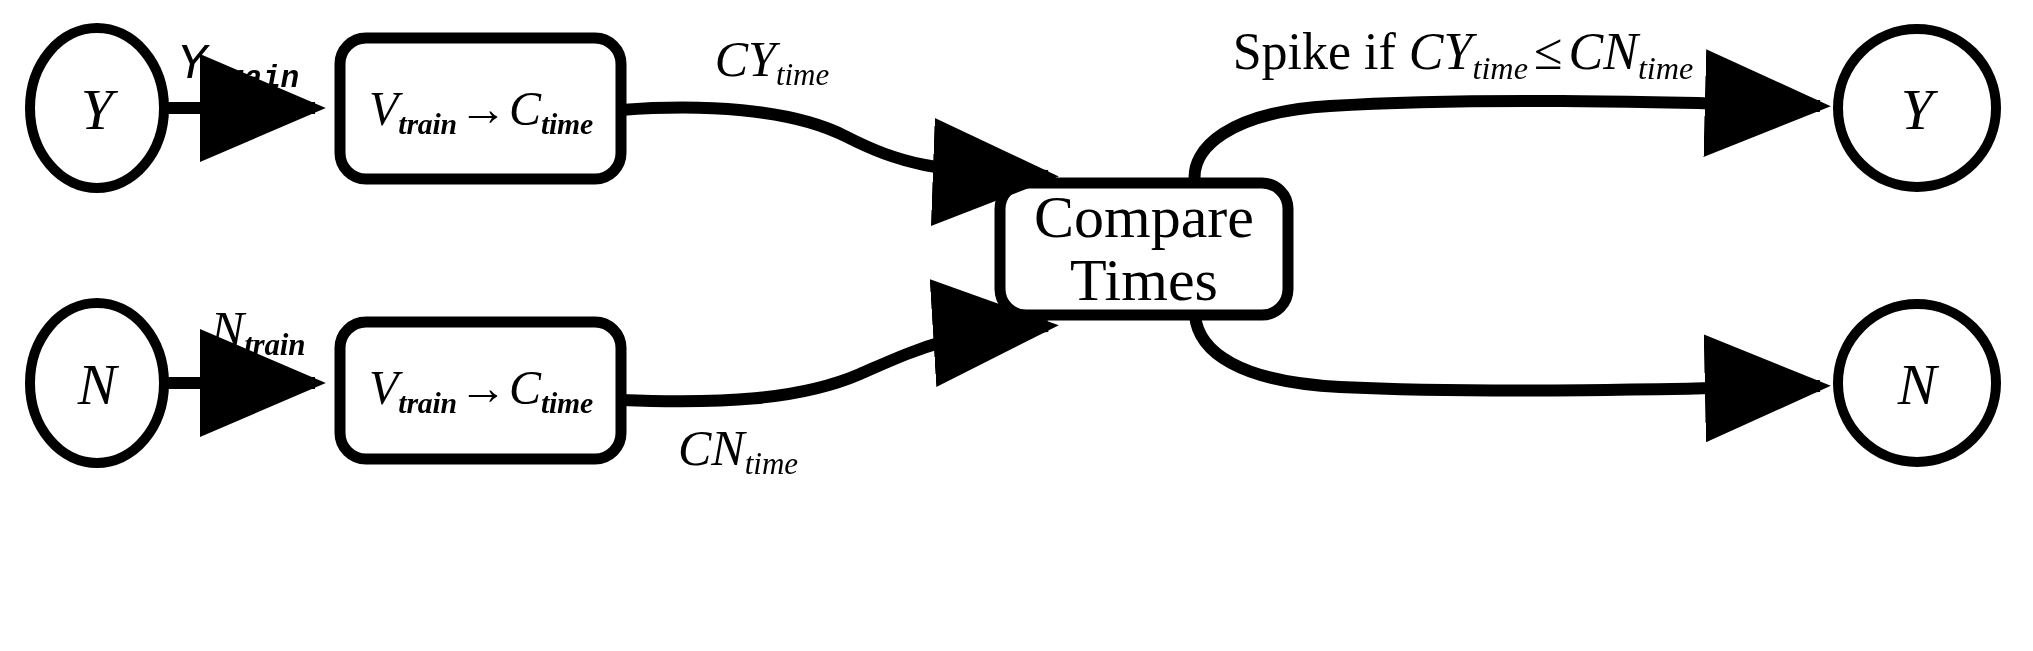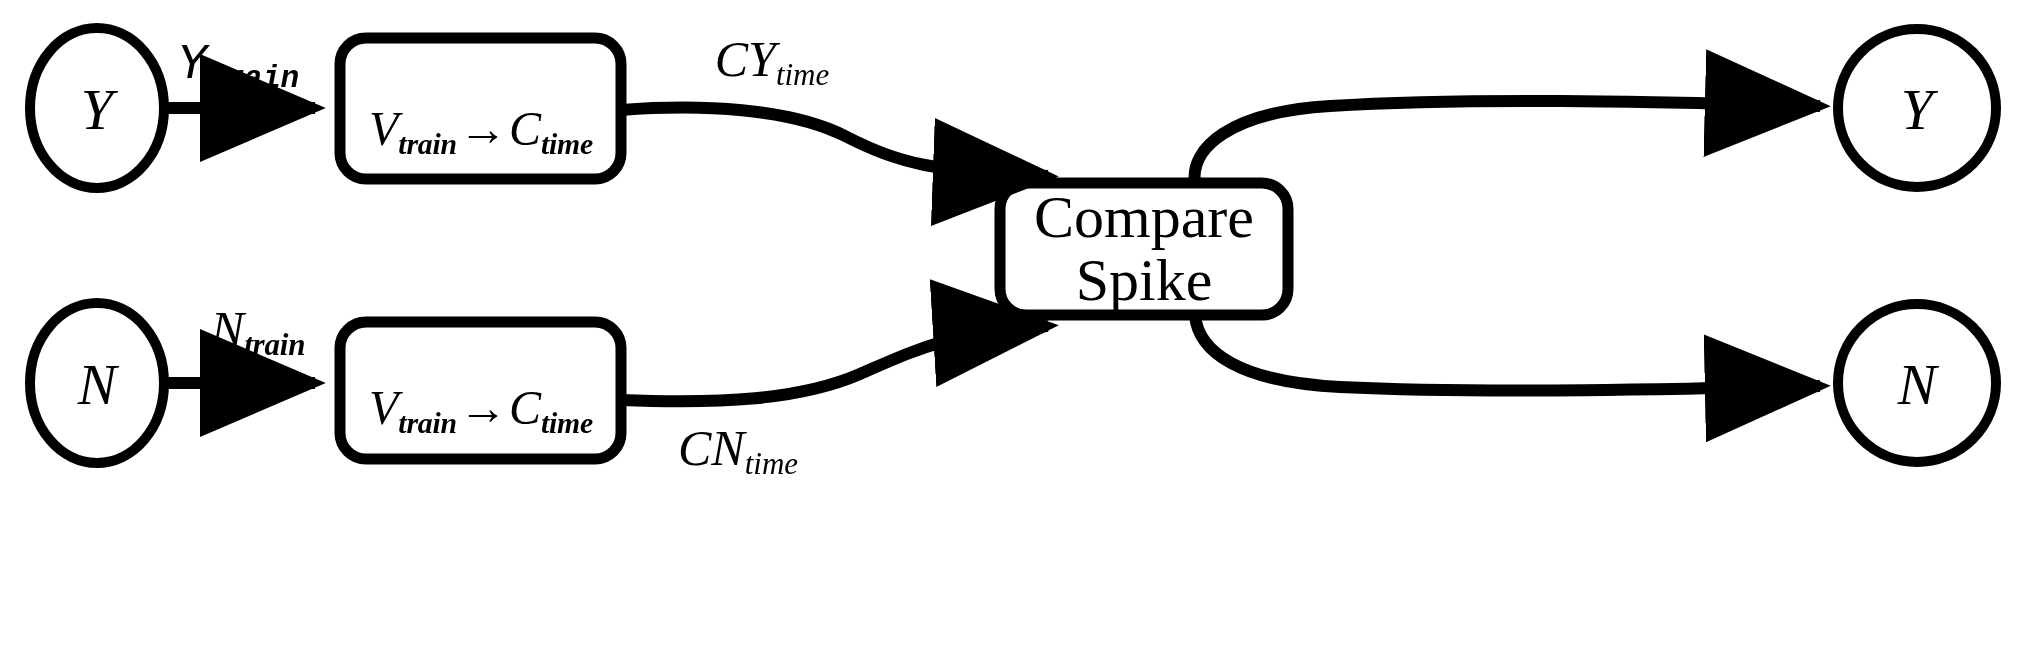--- a/index.html
+++ b/index.html
@@ -32,21 +32,20 @@
   
   .node-letter {
     font-style: italic;
     font-size: 58px;
     text-align: center;
   }
   
   .box-formula {
     font-size: 48px;
     font-style: italic;
-    margin-top: 20px;
   }
   .box-formula .arr {
     font-style: normal;
     font-weight: 700;
     padding: 0 2px;
   }
   .sub {
     font-size: 0.62em;
     font-style: italic;
     font-weight: 700;
@@ -150,18 +149,21 @@
   <div class="lbl edge-label centerx" style="left:772px; top:34px;">
     <span>CY</span><span class="sub-light">time</span>
   </div>
 
   <div class="lbl edge-label centerx" style="left:738px; top:423px;text-align:right;">
     <span>CN</span><span class="sub-light">time</span>
   </div>
 
   <div class="lbl compare-text centerxy" style="left:1144px; top:249px;">
     <div>Compare</div>
-    <div>Spike</div>
+    <div>Times</div>
   </div>
 
+  <div class="lbl cond-label centerx" style="left:1463px; top:26px;">
+    <span>Spike if </span><span class="math">CY</span><span class="math sub-light">time</span><span class="op">≤</span><span class="math">CN</span><span class="math sub-light">time</span>
+  </div>
 
 
 </div>
 
 </body></html>

